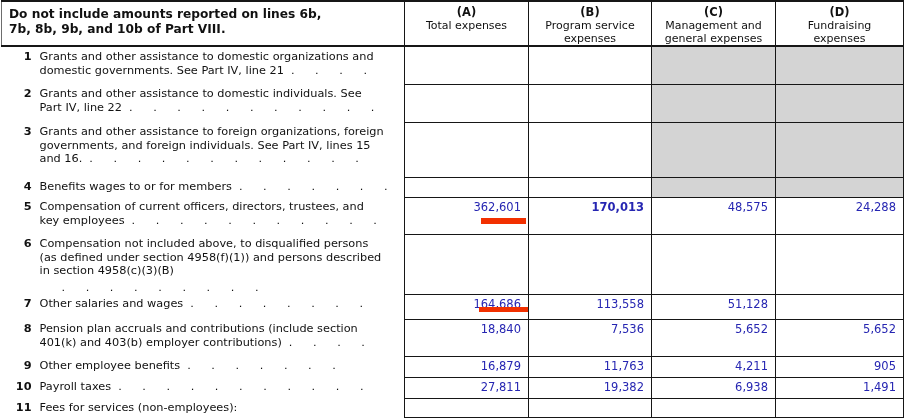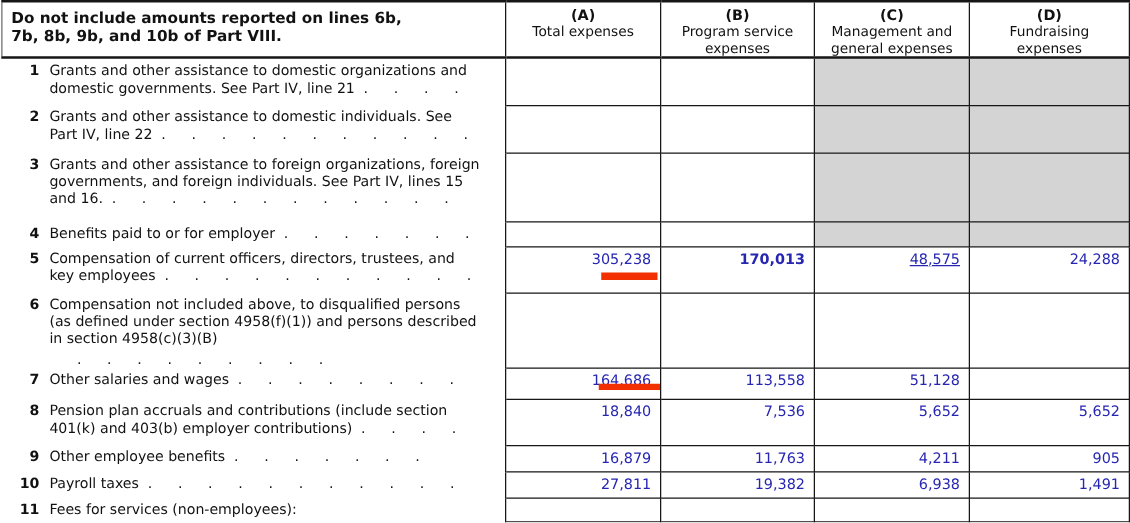--- a/index.html
+++ b/index.html
@@ -115,39 +115,39 @@
           </td>
           <td class="val" style="color: rgb(38, 38, 178);"></td>
           <td class="val" style="color: rgb(38, 38, 178);"></td>
           <td class="val shaded" style="color: rgb(38, 38, 178);"></td>
           <td class="val shaded" style="color: rgb(38, 38, 178);"></td>
         </tr>
         <tr style="height: 20px;">
           <td class="lab">
             <div class="labline">
               <span class="lnum">4</span>
-              <span class="ltextwrap"><span class="ltext">Benefits paid to or for employer</span><span class="dots">. . . . . . .</span></span>
+              <span class="ltextwrap"><span class="ltext">Benefits wages to or for members</span><span class="dots">. . . . . . .</span></span>
             </div>
           </td>
           <td class="val" style="color: rgb(38, 38, 178);"></td>
           <td class="val" style="color: rgb(38, 38, 178);"></td>
           <td class="val shaded" style="color: rgb(38, 38, 178);"></td>
           <td class="val shaded" style="color: rgb(38, 38, 178);"></td>
         </tr>
         <tr style="height: 37px;">
           <td class="lab">
             <div class="labline">
               <span class="lnum">5</span>
               <span class="ltextwrap"><span class="ltext">Compensation of current officers, directors, trustees, and
 key employees</span><span class="dots">. . . . . . . . . . .</span></span>
             </div>
           </td>
-          <td class="val" style="color: rgb(38, 38, 178);">305,238</td>
+          <td class="val" style="color: rgb(38, 38, 178);">362,601</td>
           <td class="val" style="color: rgb(38, 38, 178); font-weight: bold;">170,013</td>
-          <td class="val" style="color: rgb(38, 38, 178); text-decoration: underline;">48,575</td>
+          <td class="val" style="color: rgb(38, 38, 178);">48,575</td>
           <td class="val" style="color: rgb(38, 38, 178);">24,288</td>
         </tr>
         <tr style="height: 57px;">
           <td class="lab">
             <div class="labline">
               <span class="lnum">6</span>
               <span class="ltextwrap"><span class="ltext">Compensation not included above, to disqualified persons
 (as defined under section 4958(f)(1)) and persons described
 in section 4958(c)(3)(B)</span><span class="dots-block">. . . . . . . . .</span></span>
             </div>

